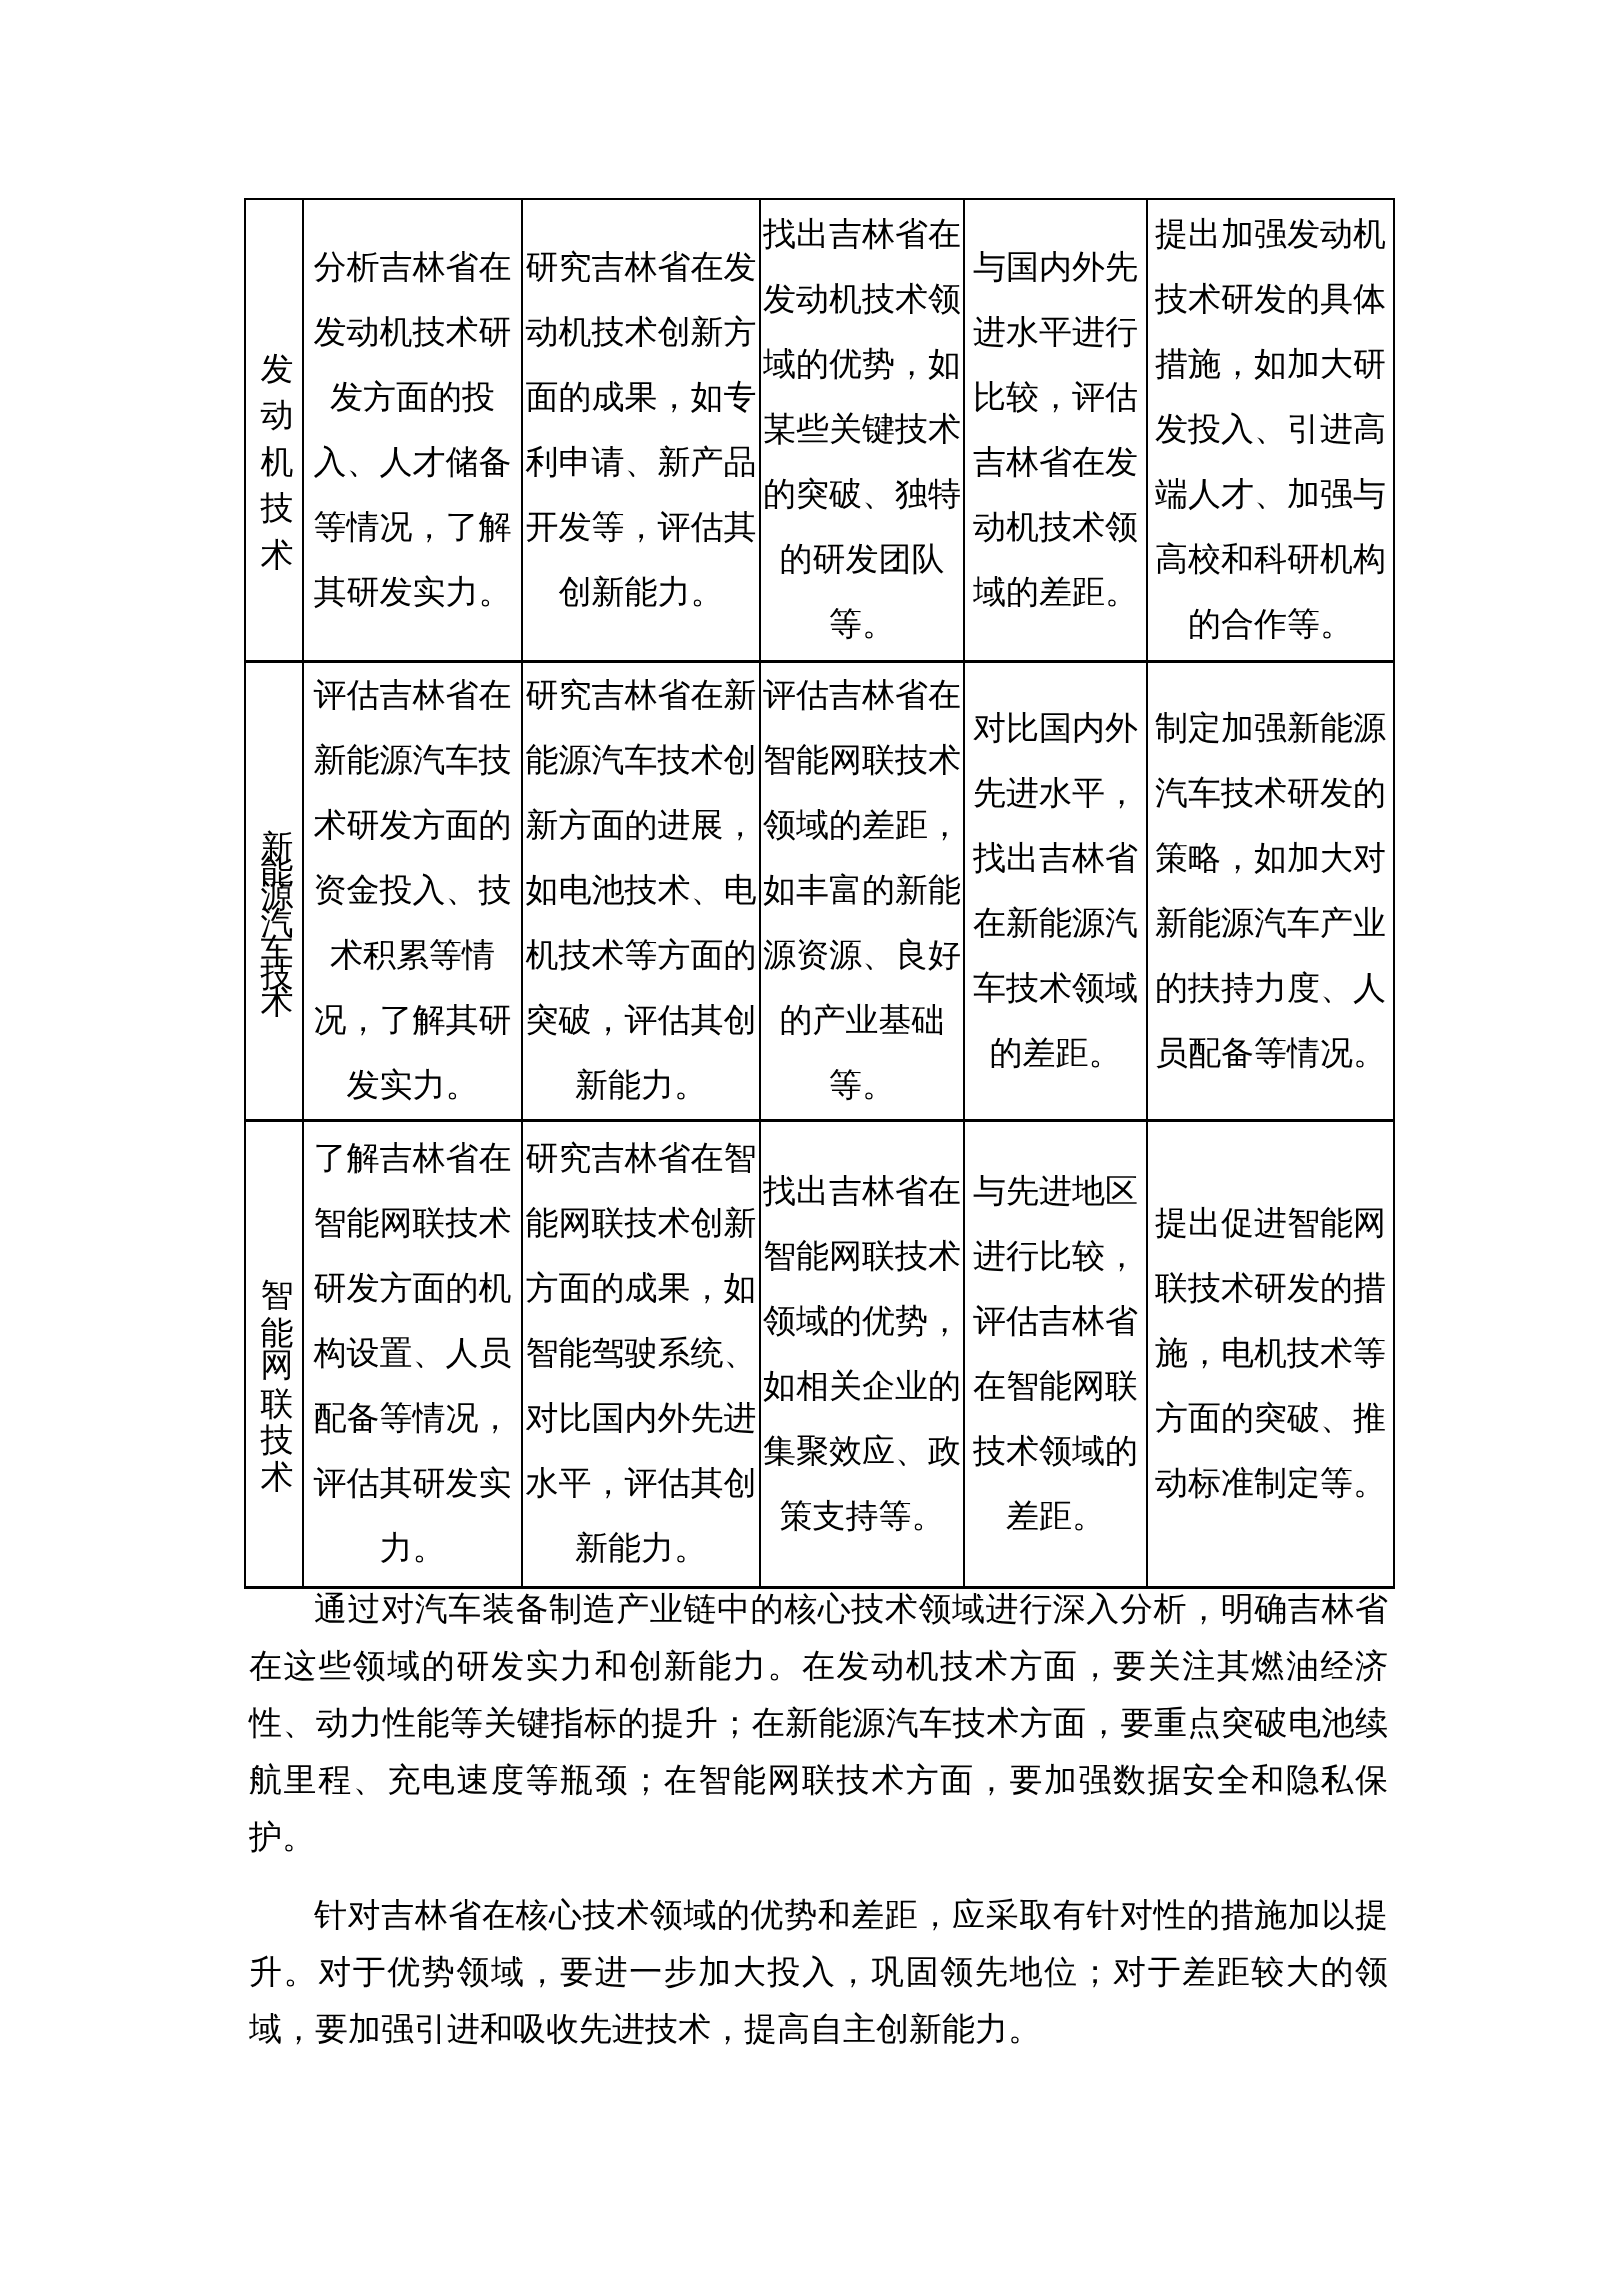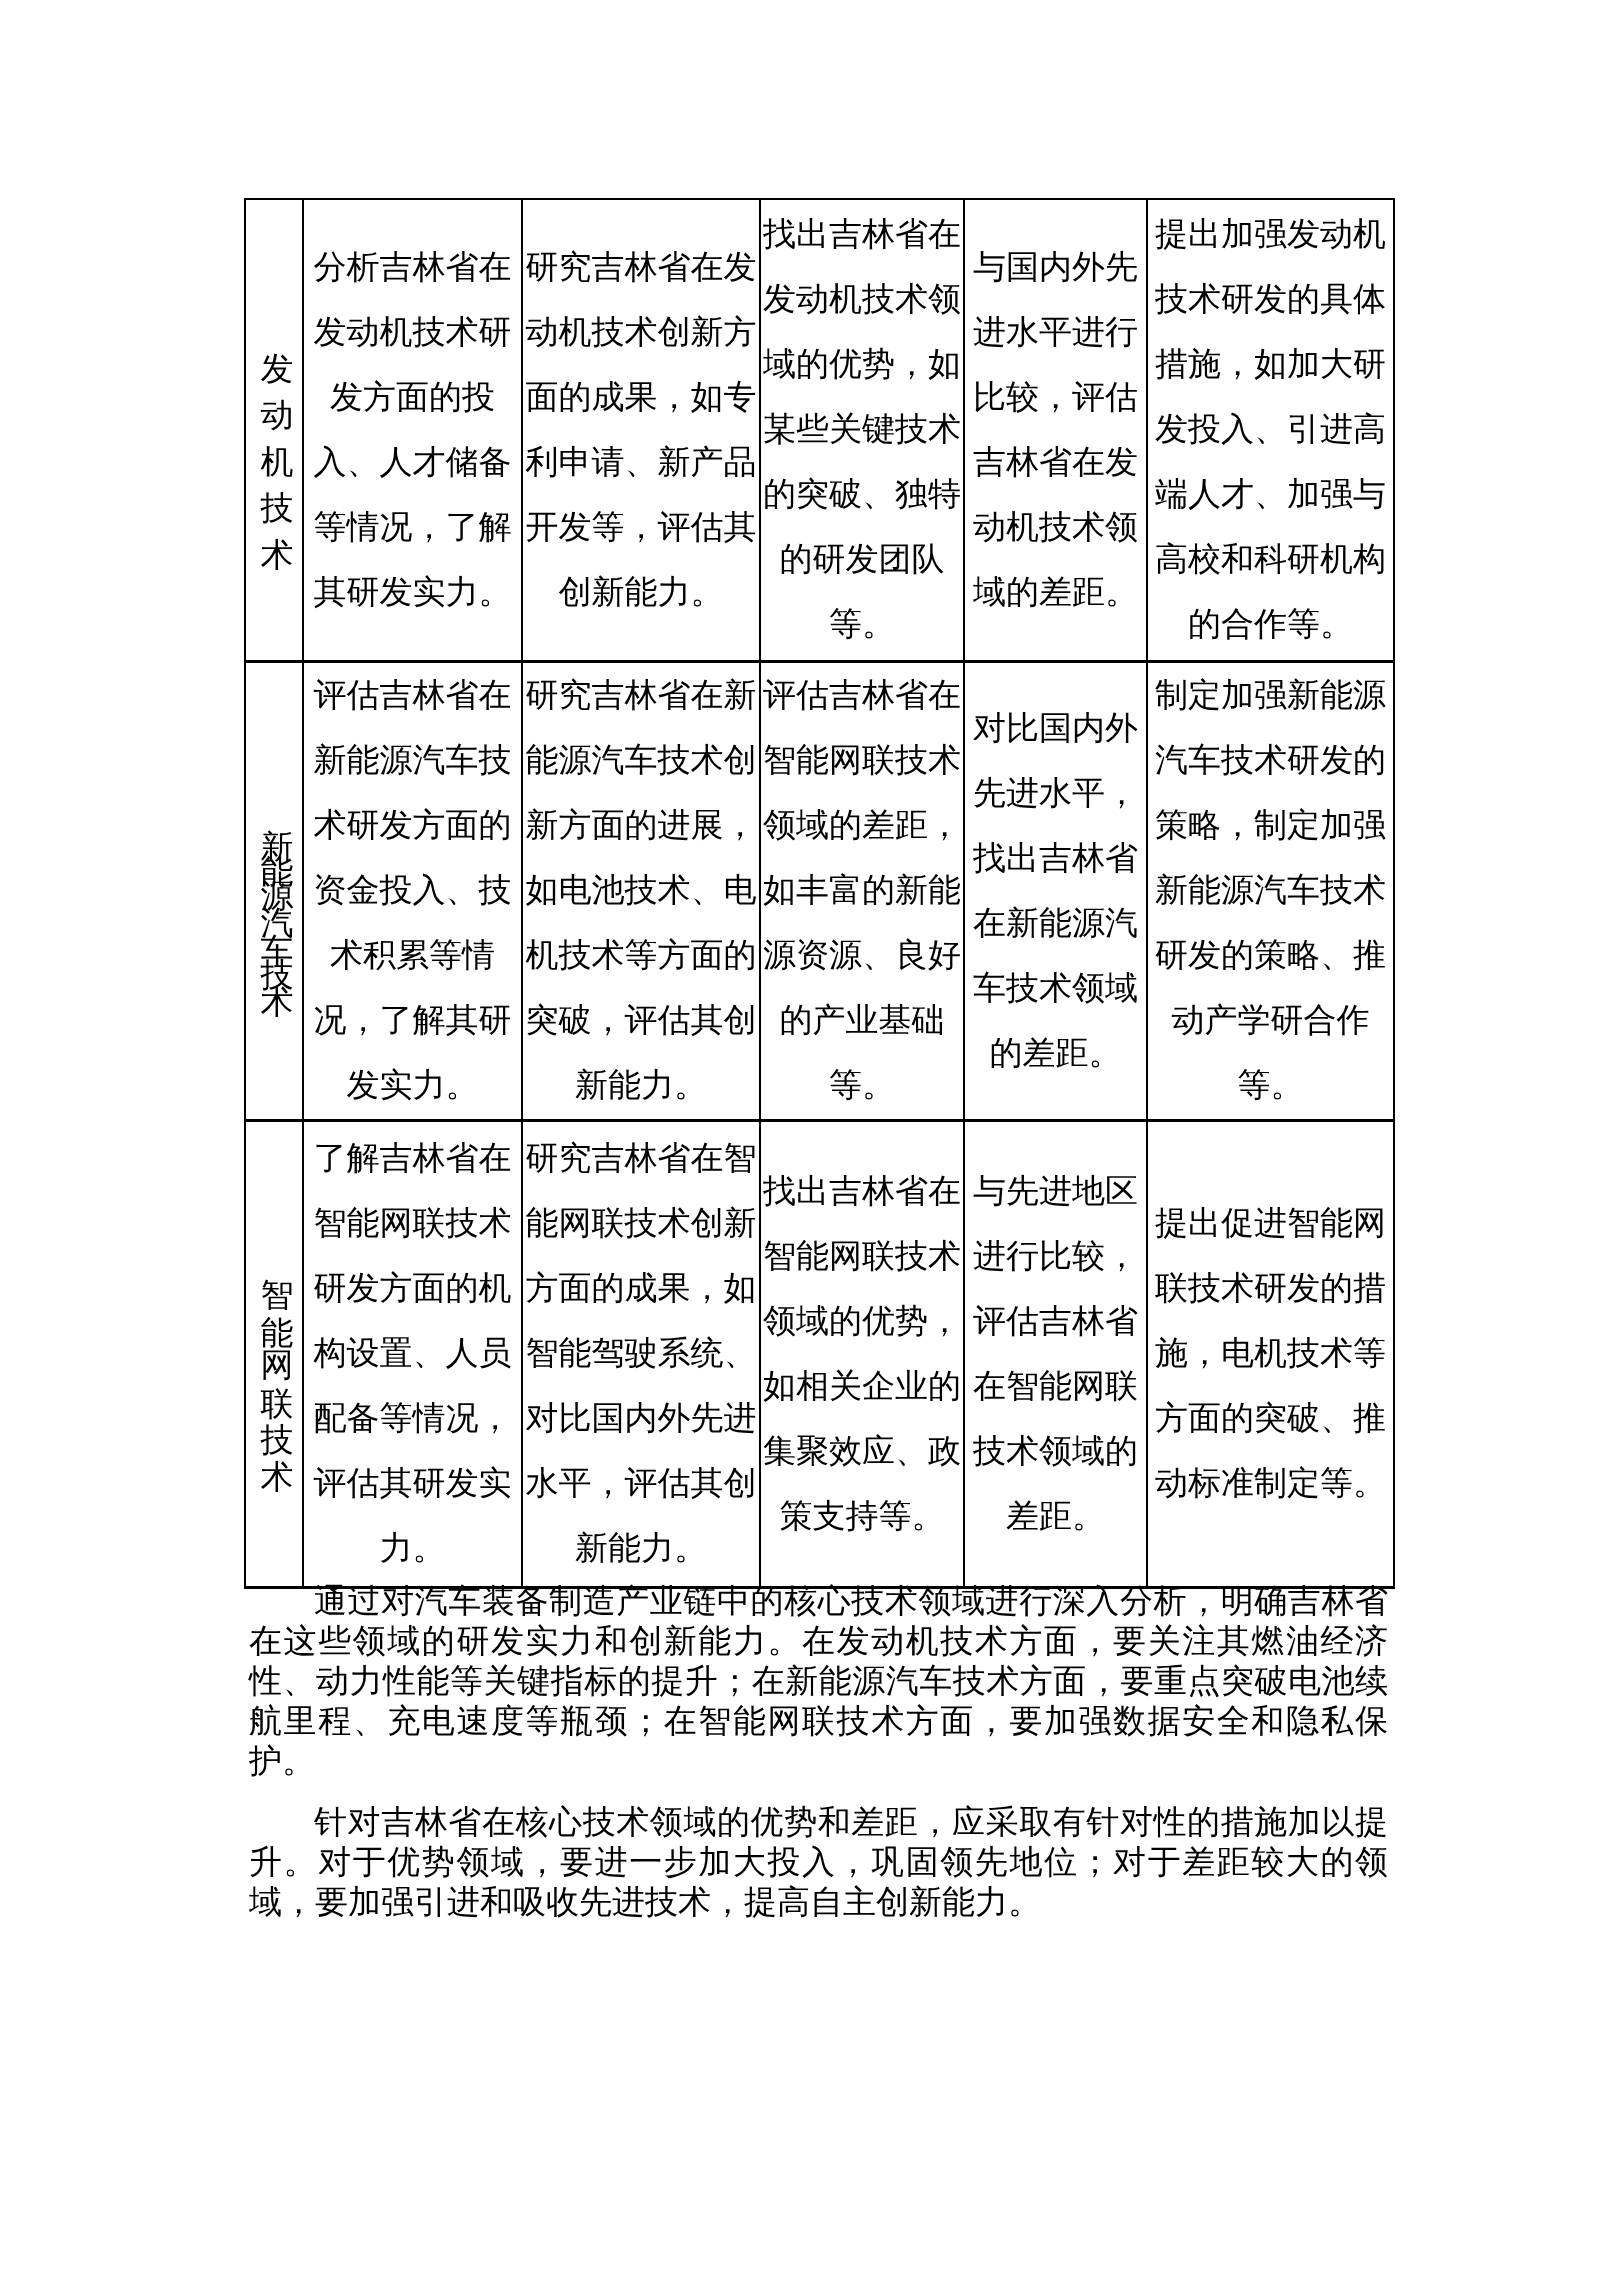--- a/index.html
+++ b/index.html
@@ -50,21 +50,21 @@
   tr.row-1 .vlabel{letter-spacing:46px;transform:translateY(23px);}
   tr.row-2 .vlabel{letter-spacing:26px;transform:translateY(13px);}
   tr.row-3 .vlabel{letter-spacing:36px;transform:translateY(17.7px);}
   
   .body-text{
     position:absolute;
     left:249px;
     top:1581px;
     width:1139px;
     font-size:33px;
-    line-height:40px;
+    line-height:57px;
     text-align:justify;
     text-justify:inter-character;
   }
   .body-text p{
     margin:0;
     text-indent:65px;
   }
   .body-text p + p{
     margin-top:21px;
   }
@@ -92,21 +92,21 @@
           <td>找出吉林省在发动机技术领域的优势，如某些关键技术的突破、独特的研发团队等。</td>
           <td>与国内外先进水平进行比较，评估吉林省在发动机技术领域的差距。</td>
           <td>提出加强发动机技术研发的具体措施，如加大研发投入、引进高端人才、加强与高校和科研机构的合作等。</td>
         </tr>
         <tr class="row-2">
           <td class="label-cell"><span class="vlabel">新能源汽车技术</span></td>
           <td>评估吉林省在新能源汽车技术研发方面的资金投入、技术积累等情况，了解其研发实力。</td>
           <td>研究吉林省在新能源汽车技术创新方面的进展，如电池技术、电机技术等方面的突破，评估其创新能力。</td>
           <td>评估吉林省在智能网联技术领域的差距，如丰富的新能源资源、良好的产业基础等。</td>
           <td>对比国内外先进水平，找出吉林省在新能源汽车技术领域的差距。</td>
-          <td>制定加强新能源汽车技术研发的策略，制定加强新能源汽车技术研发的策略、推动产学研合作等。</td>
+          <td>制定加强新能源汽车技术研发的策略，如加大对新能源汽车产业的扶持力度、人员配备等情况。</td>
         </tr>
         <tr class="row-3">
           <td class="label-cell"><span class="vlabel">智能网联技术</span></td>
           <td>了解吉林省在智能网联技术研发方面的机构设置、人员配备等情况，评估其研发实力。</td>
           <td>研究吉林省在智能网联技术创新方面的成果，如智能驾驶系统、对比国内外先进水平，评估其创新能力。</td>
           <td>找出吉林省在智能网联技术领域的优势，如相关企业的集聚效应、政策支持等。</td>
           <td>与先进地区进行比较，评估吉林省在智能网联技术领域的差距。</td>
           <td>提出促进智能网联技术研发的措施，电机技术等方面的突破、推动标准制定等。</td>
         </tr>
       </tbody>

